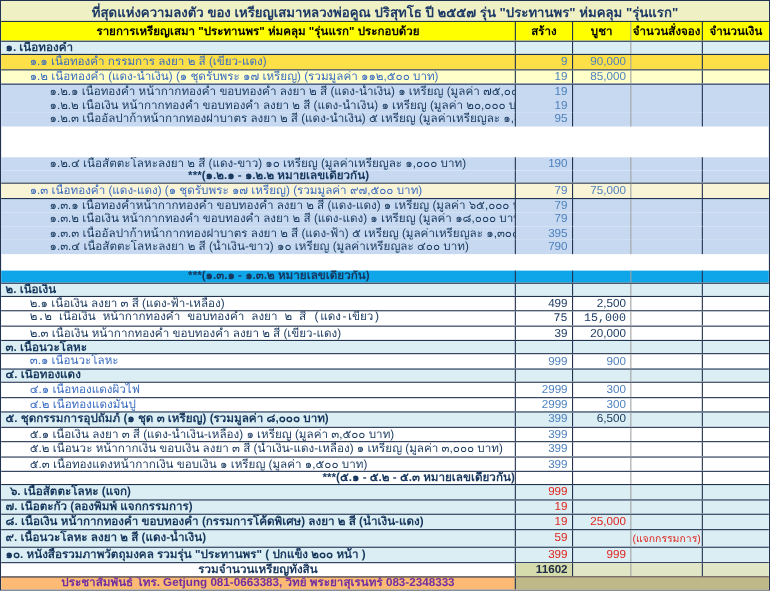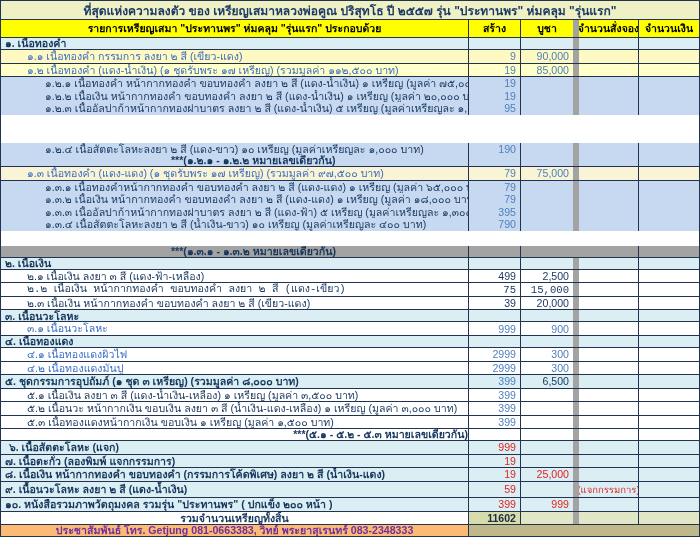--- a/index.html
+++ b/index.html
@@ -13,21 +13,21 @@
     height:18px;flex:0 0 18px;display:flex;align-items:center;justify-content:center;
     font-weight:bold;font-size:12px;color:#1d3a66;background:#eff0c4;
   }
   .row{display:flex;border-top:1px solid #223352;flex:1 1 auto;min-height:0;}
   .row.nb{border-top:none;}
   .headrow{flex:0 0 17px;background:#ffff00;font-weight:bold;color:#000;}
   .cell{box-sizing:border-box;display:flex;align-items:center;overflow:hidden;white-space:nowrap;}
   .c-desc{width:467px;flex:0 0 467px;padding-left:4px;}
   .c-srang{width:52px;flex:0 0 52px;border-left:1px solid #223352;justify-content:flex-end;padding-right:4px;text-align:right;}
   .c-bucha{width:53px;flex:0 0 53px;border-left:1px solid #223352;justify-content:flex-end;padding-right:4px;}
-  .c-order{width:65px;flex:0 0 65px;border-left:6px solid #a3a3a3;justify-content:center;}
+  .c-order{width:65px;flex:0 0 65px;border-left:1px solid #a3a3a3;justify-content:center;}
   .c-amount{width:61px;flex:0 0 61px;border-left:1px solid #223352;justify-content:center;}
   .headrow .cell{justify-content:center;padding:0;font-size:10.5px;}
   .lab{font-size:10.6px;line-height:1;}
   .num{font-size:10.6px;}
   .bold{font-weight:bold;}
   .center{justify-content:center !important;padding-left:0 !important;}
 </style>
 </head>
 <body>
 
@@ -43,21 +43,21 @@
   <div id="rows" style="display:flex;flex-direction:column;flex:1 1 auto;min-height:0;">
       <div class="row" style="background: rgb(218, 238, 243);">
         <div class="cell c-desc" style="padding-left: 4px;">
           <span class="lab bold" style="color: rgb(23, 55, 93);">๑. เนื้อทองคำ</span>
         </div>
         <div class="cell c-srang"></div>
         <div class="cell c-bucha"></div>
         <div class="cell c-order"></div>
         <div class="cell c-amount"></div>
       </div>
-      <div class="row" style="background: #fef9c3;">
+      <div class="row" style="background: #fde047;">
         <div class="cell c-desc" style="padding-left: 26px;">
           <span class="lab" style="color: rgb(58, 108, 192);">๑.๑  เนื้อทองคำ กรรมการ ลงยา ๒ สี (เขียว-แดง)</span>
         </div>
         <div class="cell c-srang">
           <span class="num" style="color: rgb(79, 129, 189);">9</span>
         </div>
         <div class="cell c-bucha">
           <span class="num" style="color: rgb(79, 129, 189);">90,000</span>
         </div>
         <div class="cell c-order"></div>
@@ -179,21 +179,21 @@
         <div class="cell c-desc" style="padding-left: 44px;">
           <span class="lab" style="color: rgb(23, 55, 93);">๑.๓.๔ เนื้อสัตตะโลหะลงยา ๒ สี (น้ำเงิน-ขาว) ๑๐ เหรียญ  (มูลค่าเหรียญละ ๔๐๐ บาท)</span>
         </div>
         <div class="cell c-srang">
           <span class="num" style="color: rgb(79, 129, 189);">790</span>
         </div>
         <div class="cell c-bucha"></div>
         <div class="cell c-order"></div>
         <div class="cell c-amount"></div>
       </div>
-      <div class="row nb" style="background: #a3a3a3; margin-top: 15px;">
+      <div class="row nb" style="background: #0ea5e9; margin-top: 15px;">
         <div class="cell c-desc" style="padding-left: 170px;">
           <span class="lab bold" style="color: rgb(23, 55, 93);">***(๑.๓.๑ - ๑.๓.๒ หมายเลขเดียวกัน)</span>
         </div>
         <div class="cell c-srang"></div>
         <div class="cell c-bucha"></div>
         <div class="cell c-order"></div>
         <div class="cell c-amount"></div>
       </div>
       <div class="row" style="background: rgb(218, 238, 243);">
         <div class="cell c-desc" style="padding-left: 4px;">

